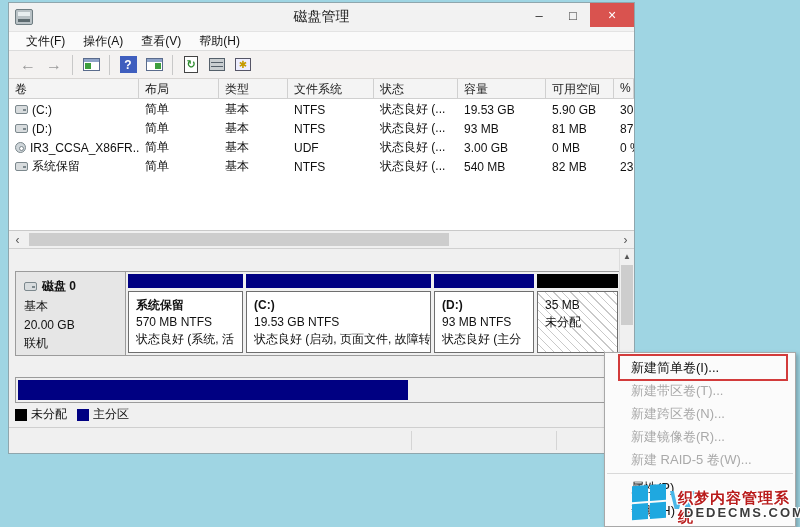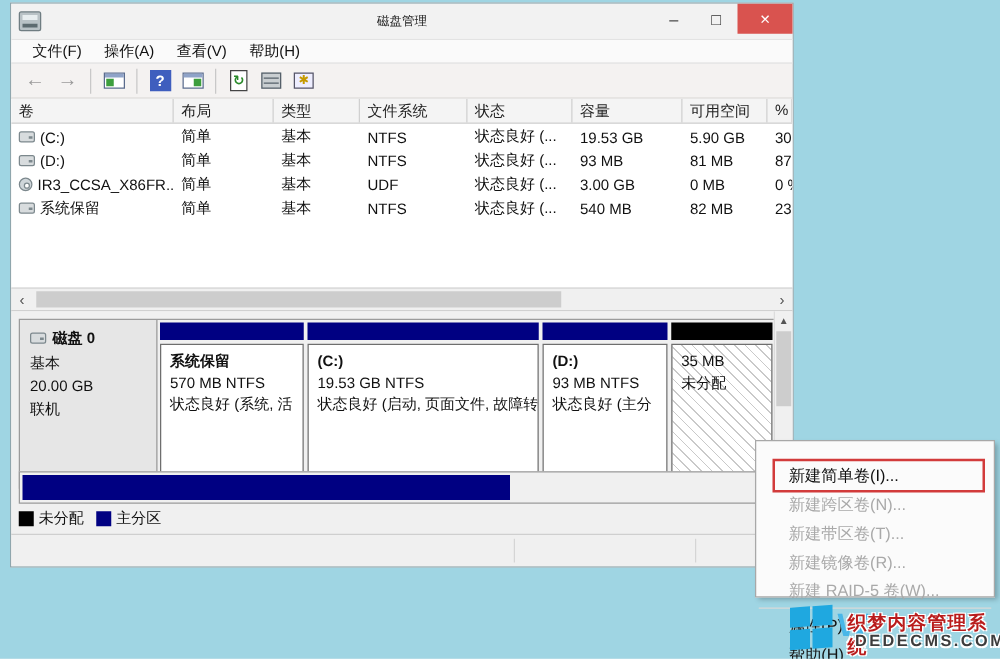--- a/index.html
+++ b/index.html
@@ -8,21 +8,21 @@
 
   
   .window { position:absolute; left:8px; top:2px; width:627px; height:452px;
             background:#f0f0f0; border:1px solid #8fa6ad; display:flex; flex-direction:column; }
 
   
   .titlebar { height:28px; background:#f2f2f2; display:flex; align-items:center; position:relative; flex:0 0 auto; }
   .app-icon { width:18px; height:16px; margin-left:6px; position:relative; background:#b9c2c6; border:1px solid #6f7d82; border-radius:2px; }
   .app-icon:before { content:""; position:absolute; left:2px; top:2px; right:2px; height:4px; background:#e8eef0; }
   .app-icon:after { content:""; position:absolute; left:2px; bottom:2px; right:2px; height:3px; background:#5d6b70; }
-  .title { position:absolute; left:0; right:0; text-align:center; font-size:10px; color:#222; }
+  .title { position:absolute; left:0; right:0; text-align:center; font-size:14px; color:#222; }
   .win-controls { position:absolute; right:0; top:0; display:flex; height:24px; }
   .win-btn { width:34px; height:24px; display:flex; align-items:center; justify-content:center;
              font-size:13px; color:#333; }
   .win-btn.close { width:44px; background:#d9534f; color:#fff; font-size:14px; }
 
   
   .menubar { height:20px; background:#fafafa; border-top:1px solid #e3e3e3; border-bottom:1px solid #dcdcdc;
              display:flex; align-items:center; padding-left:8px; flex:0 0 auto; }
   .menu-item { font-size:12px; color:#111; padding:4px 9px; }
 
@@ -63,21 +63,21 @@
   
   .hscroll { height:18px; background:#f0f0f0; border-bottom:1px solid #d0d0d0; position:relative; flex:0 0 auto; }
   .hs-arrow { position:absolute; top:0; width:17px; height:17px; display:flex; align-items:center; justify-content:center;
               color:#555; font-size:12px; }
   .hs-arrow.left { left:0; } .hs-arrow.right { right:0; }
   .hs-thumb { position:absolute; left:20px; top:2px; width:420px; height:13px; background:#cdcdcd; }
 
   
   .graph { flex:1 1 auto; position:relative; background:#f0f0f0; overflow:hidden; }
   .disk-row { position:absolute; left:6px; width:606px; border:1px solid #9b9b9b; background:#f0f0f0; display:flex; }
-  .disk-row.disk0 { top:6px; height:136px; }
+  .disk-row.disk0 { top:22px; height:85px; }
   .disk-row.cdrom { top:128px; height:26px; }
   .disk-label { width:110px; flex:0 0 auto; background:#e6e6e6; border-right:1px solid #9b9b9b; padding:6px 0 0 8px; }
   .disk-label .dl-name { font-size:12px; font-weight:bold; color:#111; display:flex; align-items:center; gap:5px; }
   .disk-label .dl-line { font-size:12px; color:#111; margin-top:3px; }
   .parts { flex:1 1 auto; display:flex; gap:3px; padding:2px; }
   .part { display:flex; flex-direction:column; }
   .part .strip { height:14px; background:#000082; flex:0 0 auto; }
   .part.unalloc .strip { background:#000; }
   .part .pbody { flex:1 1 auto; margin-top:3px; border:1px solid #6e6e6e; background:#fff;
                  padding:5px 0 0 7px; overflow:hidden; }
@@ -96,22 +96,22 @@
   .vs-arrow { position:absolute; left:0; width:14px; height:15px; display:flex; align-items:center; justify-content:center;
               font-size:8px; color:#555; }
   .vs-arrow.up { top:0; } .vs-arrow.down { bottom:0; }
   .vs-thumb { position:absolute; left:1px; top:16px; width:12px; height:60px; background:#cdcdcd; }
 
   
   .statusbar { height:26px; background:#f0f0f0; border-top:1px solid #cfcfcf; position:relative; flex:0 0 auto; }
   .sb-div { position:absolute; top:3px; bottom:3px; width:1px; background:#d5d5d5; }
 
   
-  .context-menu { position:absolute; left:604px; top:352px; width:192px; height:126px; background:#fbfbfb;
-                  border:1px solid #a8a8a8; box-shadow:2px 2px 4px rgba(0,0,0,.25); padding-top:16px; }
+  .context-menu { position:absolute; left:604px; top:352px; width:192px; height:175px; background:#fbfbfb;
+                  border:1px solid #a8a8a8; box-shadow:2px 2px 4px rgba(0,0,0,.25); padding-top:3px; }
   .cm-item { height:23px; line-height:23px; padding-left:26px; font-size:13px; color:#111; position:relative; white-space:nowrap; }
   .cm-item.disabled { color:#a9a9a9; }
   .cm-sep { height:1px; background:#d9d9d9; margin:2px 2px; }
   .red-box { position:absolute; left:13px; right:7px; top:-2px; bottom:-2px; border:2px solid #d23b3b; pointer-events:none; }
 
   
   .watermark { position:absolute; left:626px; top:483px; width:174px; height:44px; }
   .wm-flag { position:absolute; left:6px; top:2px; width:34px; height:34px; display:grid;
              grid-template-columns:16px 16px; grid-template-rows:16px 16px; gap:2px; transform:skewY(-4deg); }
   .wm-flag div { background:#1fa8e0; }
@@ -322,22 +322,22 @@
     <div class="sb-div" style="left:402px;"></div>
     <div class="sb-div" style="left:547px;"></div>
   </div>
 </div>
 
 <div class="context-menu">
   <div class="cm-item">
     <span>新建简单卷(I)...</span>
     <div class="red-box"></div>
   </div>
+  <div class="cm-item disabled">新建带区卷(T)...</div>
   <div class="cm-item disabled">新建跨区卷(N)...</div>
-  <div class="cm-item disabled">新建带区卷(T)...</div>
   <div class="cm-item disabled">新建镜像卷(R)...</div>
   <div class="cm-item disabled">新建 RAID-5 卷(W)...</div>
   <div class="cm-sep"></div>
   <div class="cm-item">属性(P)</div>
   <div class="cm-item">帮助(H)</div>
 </div>
 
 <div class="watermark">
   <div class="wm-flag">
       <div></div>

